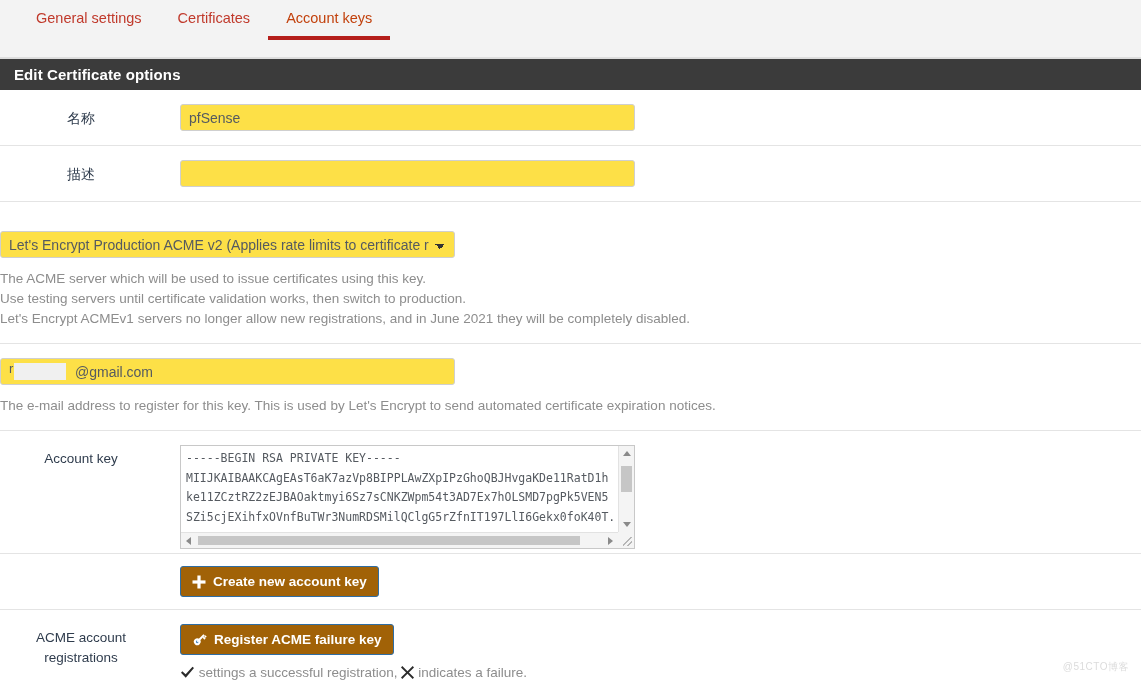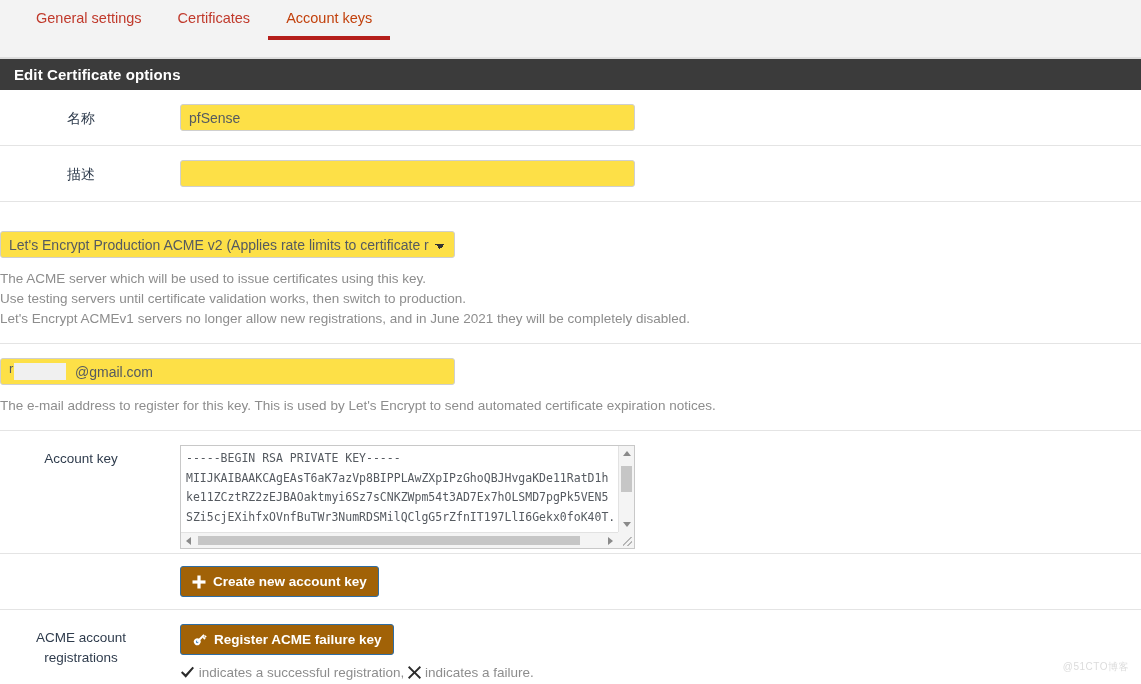--- a/index.html
+++ b/index.html
@@ -335,21 +335,21 @@
             </g>
           </svg>
           <span>Register ACME failure key</span>
         </button>
 
         <div class="help" style="margin-top:8px">
           <div>
             <svg width="15" height="13" viewBox="0 0 16 14" style="vertical-align:-2px">
               <path d="M1 7.2 L2.4 5.6 L6 9 L13.4 0.8 L15 2.2 L6.1 12.6 Z" fill="#2b2b2b"></path>
             </svg>
-            <span>indicates a successful registration,</span>
+            <span>settings a successful registration,</span>
             <svg width="13" height="13" viewBox="0 0 14 14" style="vertical-align:-2px">
               <path d="M1.4 0 L7 5.6 L12.6 0 L14 1.6 L8.5 7 L14 12.4 L12.6 14 L7 8.4 L1.4 14 L0 12.4 L5.5 7 L0 1.6 Z" fill="#2b2b2b"></path>
             </svg>
             <span>indicates a failure.</span>
           </div>
 
         </div>
       </div>
     </div>
 

